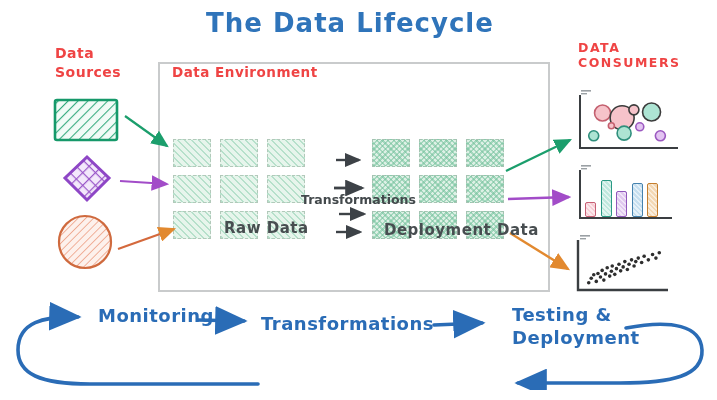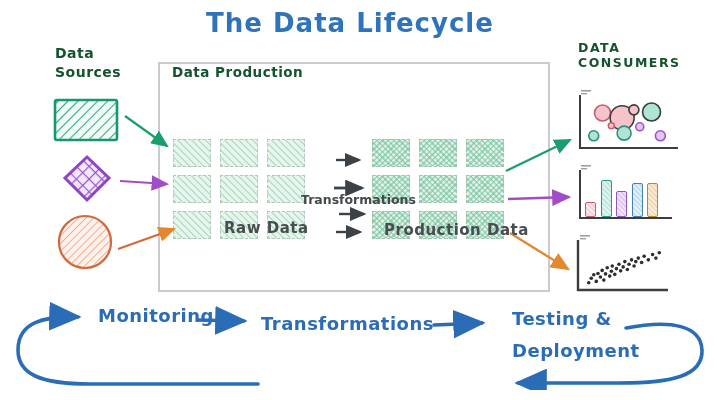--- a/index.html
+++ b/index.html
@@ -1,19 +1,19 @@
 <!DOCTYPE html>
 <html><head>
 <meta charset="utf-8">
 <style>
   html,body{margin:0;padding:0;background:#fff;}
   .canvas{position:relative;width:717px;height:390px;background:#ffffff;overflow:hidden;
           font-family:"DejaVu Sans",sans-serif;}
   .bottom-strip{position:absolute;left:0;top:394px;width:717px;height:6px;background:#eef0f2;}
-  .txt{position:absolute;color:#14532d;}
+  .txt{position:absolute;color:#ef4444;}
   .pre{white-space:pre-line;}
   .title{left:200px;top:8px;width:300px;text-align:center;font-size:26px;font-weight:600;
          color:#2f74ba;letter-spacing:1px;}
   .src-label{left:55px;top:44px;font-size:14px;line-height:19px;font-weight:600;letter-spacing:.5px;}
   .env-box{position:absolute;left:158px;top:62px;width:388px;height:226px;border:2px solid #c9cbcc;
            background:#fff;z-index:1;}
   .env-label{left:172px;top:64px;font-size:13.5px;font-weight:600;letter-spacing:.5px;z-index:4;}
   .grid{position:absolute;display:grid;grid-template-columns:repeat(3,38px);
         grid-auto-rows:28px;column-gap:9px;row-gap:8px;z-index:2;}
   #raw-grid{left:173px;top:139px;}
@@ -27,34 +27,34 @@
   .prod-label{left:384px;top:221px;font-size:15px;font-weight:600;color:#474d50;z-index:4;letter-spacing:.5px;}
   .transf-mid{left:301px;top:192px;font-size:12.5px;font-weight:600;color:#43494c;z-index:4;}
   .consumers-label{left:578px;top:40px;font-size:12.5px;line-height:15px;font-weight:700;
                    letter-spacing:1.5px;z-index:4;}
   .art{position:absolute;left:0;top:0;z-index:3;pointer-events:none;}
   .bars{position:absolute;left:580px;top:170px;width:92px;height:48px;z-index:3;}
   .bar{position:absolute;bottom:1px;width:11px;border-radius:2px;border:1.5px solid;box-sizing:border-box;}
   .cycle-label{font-weight:600;color:#2a6cb6;z-index:4;letter-spacing:.5px;}
   .ingestion{left:98px;top:305px;font-size:18px;}
   .transformations-step{left:261px;top:313px;font-size:18px;}
-  .testing-step{left:512px;top:303px;font-size:18px;line-height:32px;}
+  .testing-step{left:512px;top:303px;font-size:18px;line-height:23px;}
   .monitoring-step{left:266px;top:370px;font-size:18px;}
 </style>
 </head>
 <body>
 
 <div class="canvas">
 
   <div class="txt title">The Data Lifecycle</div>
   <div class="txt src-label pre">Data
 Sources</div>
 
   <div class="env-box"></div>
-  <div class="txt env-label">Data Production</div>
+  <div class="txt env-label">Data Environment</div>
 
   <div class="grid" id="raw-grid">
       <div class="cell-raw"></div>
       <div class="cell-raw"></div>
       <div class="cell-raw"></div>
       <div class="cell-raw"></div>
       <div class="cell-raw"></div>
       <div class="cell-raw"></div>
       <div class="cell-raw"></div>
       <div class="cell-raw"></div>
@@ -66,21 +66,21 @@
       <div class="cell-prod"></div>
       <div class="cell-prod"></div>
       <div class="cell-prod"></div>
       <div class="cell-prod"></div>
       <div class="cell-prod"></div>
       <div class="cell-prod"></div>
       <div class="cell-prod"></div>
     </div>
 
   <div class="txt raw-label">Raw Data</div>
-  <div class="txt prod-label">Production Data</div>
+  <div class="txt prod-label">Deployment Data</div>
   <div class="txt transf-mid">Transformations</div>
 
   <div class="txt consumers-label pre">DATA
 CONSUMERS</div>
 
   <svg class="art" width="717" height="400" viewBox="0 0 717 400">
     <defs>
       <pattern id="greenHatch" width="7" height="7" patternUnits="userSpaceOnUse" patternTransform="rotate(45)">
         <rect width="7" height="7" fill="#f2fbf7"></rect>
           <line x1="0" y1="0" x2="0" y2="7" stroke="#35ab7e" stroke-width="2.2"></line>

